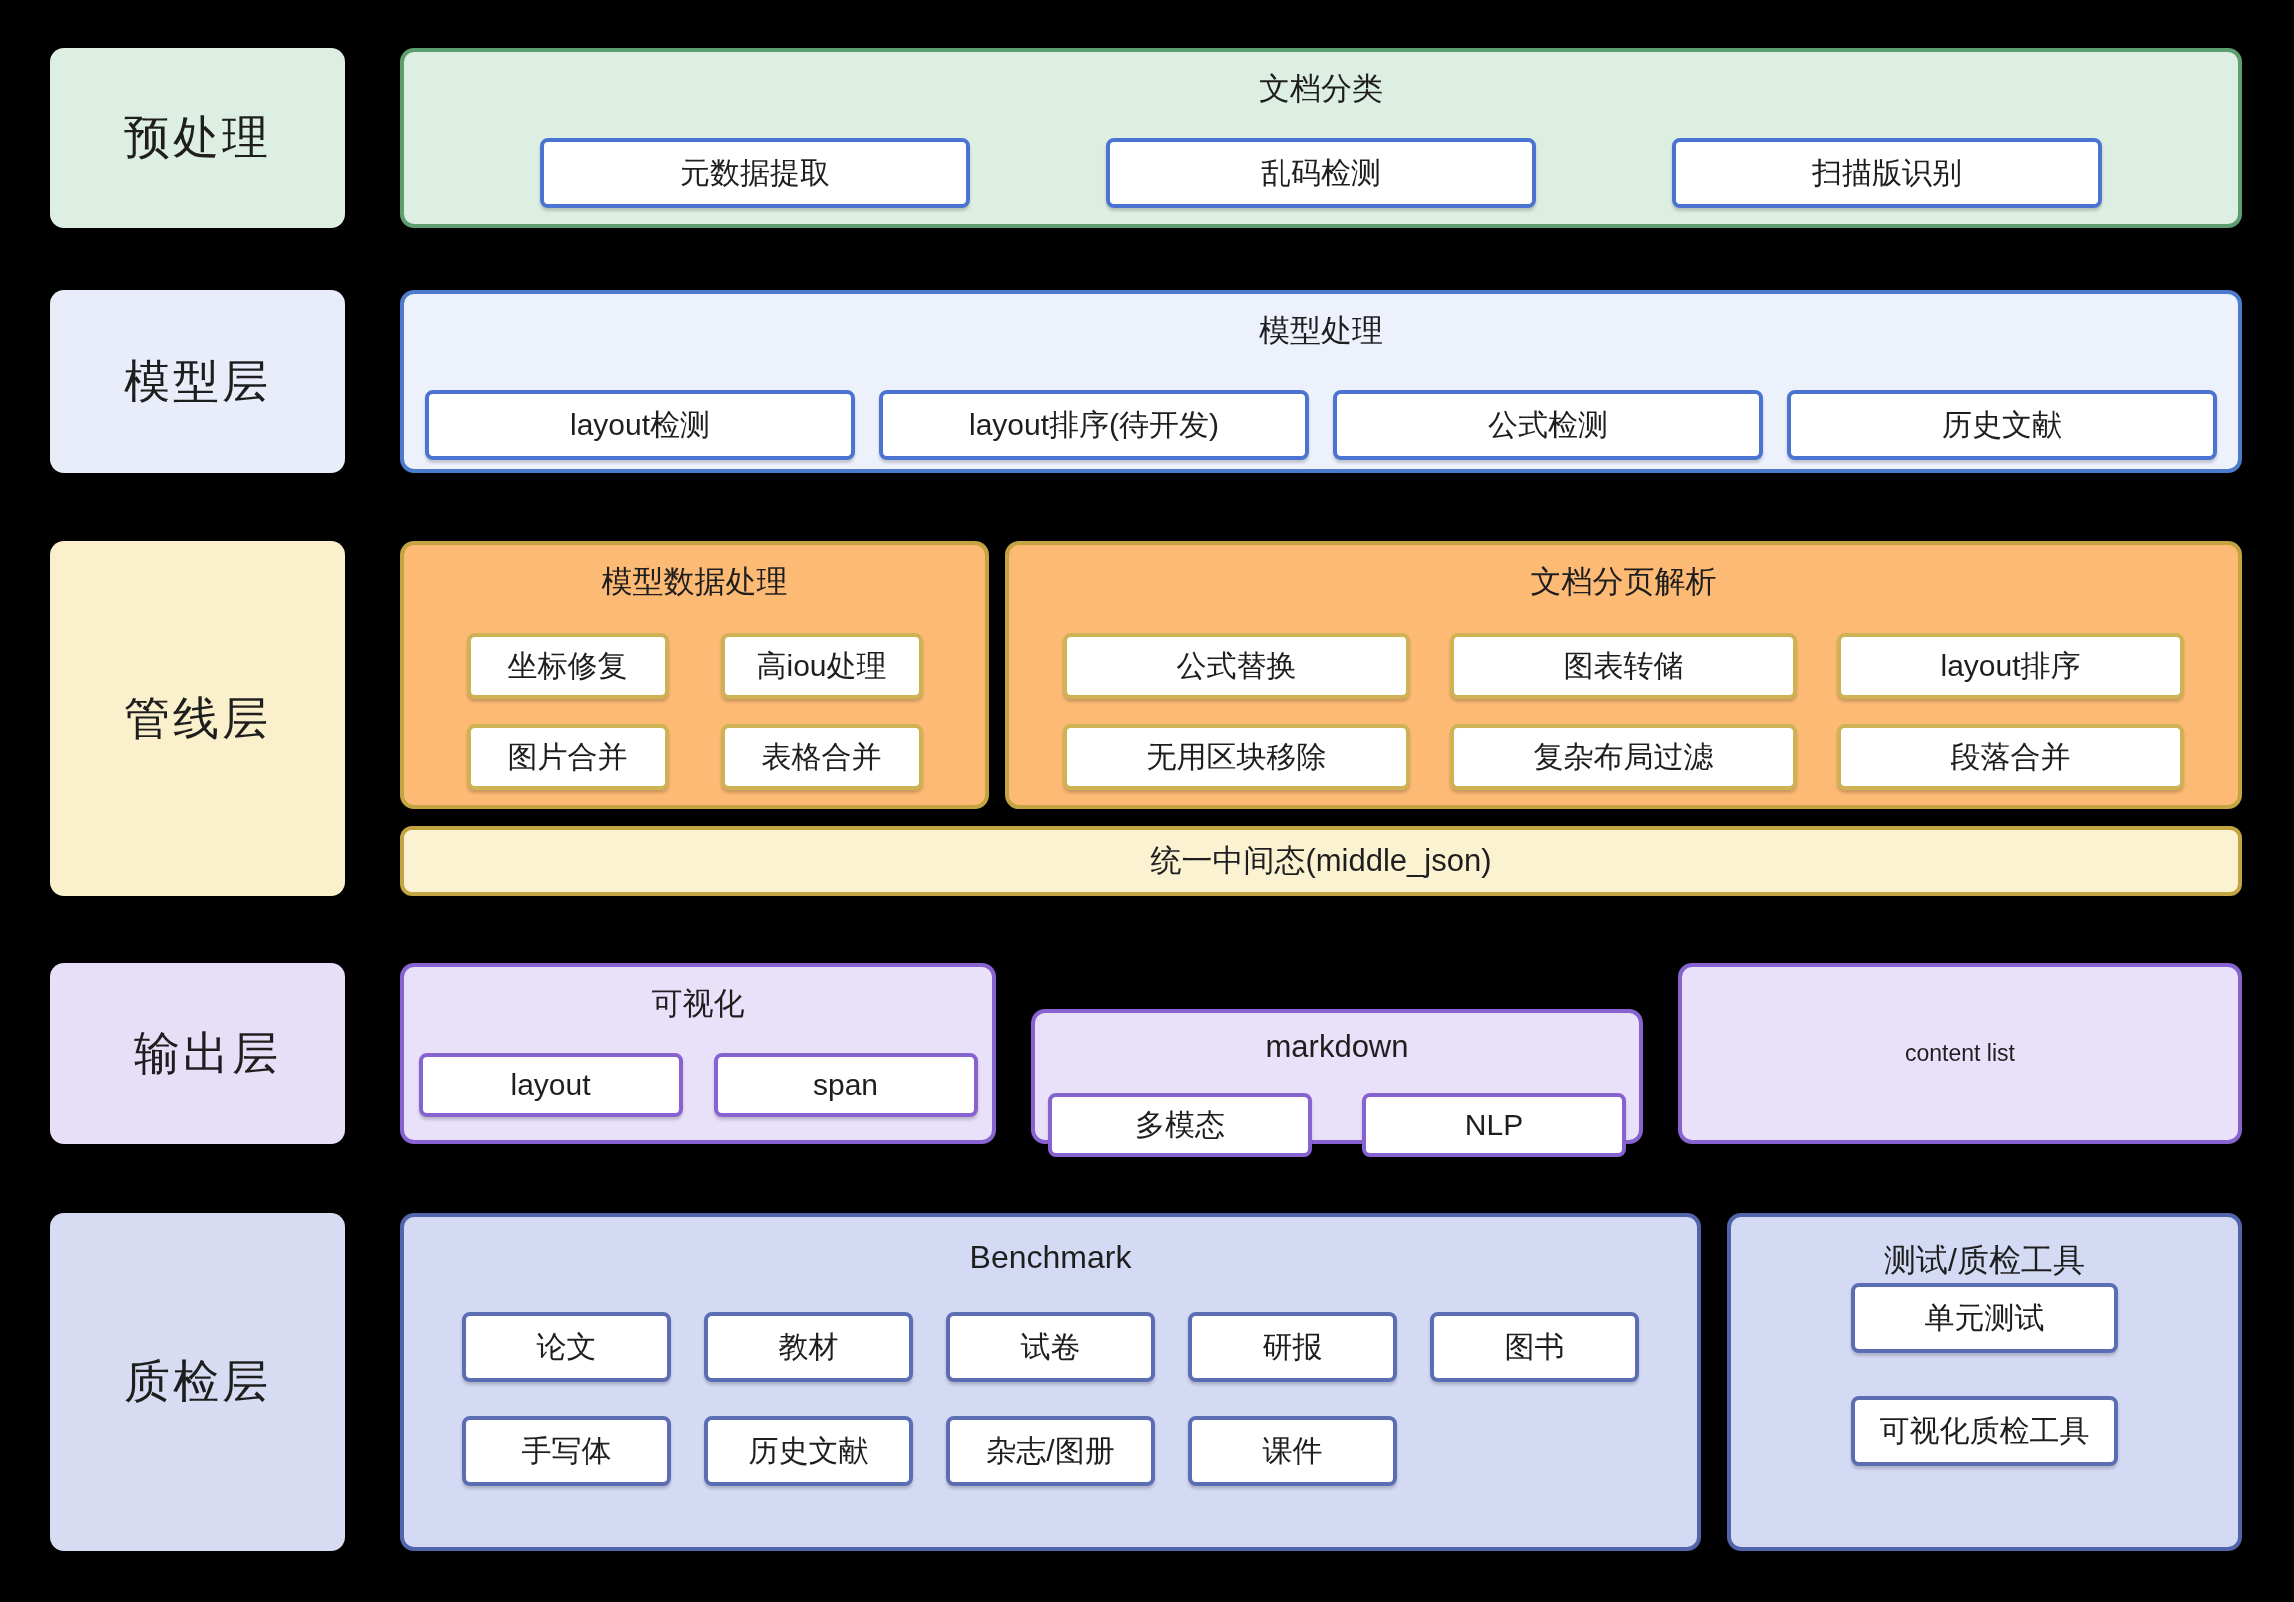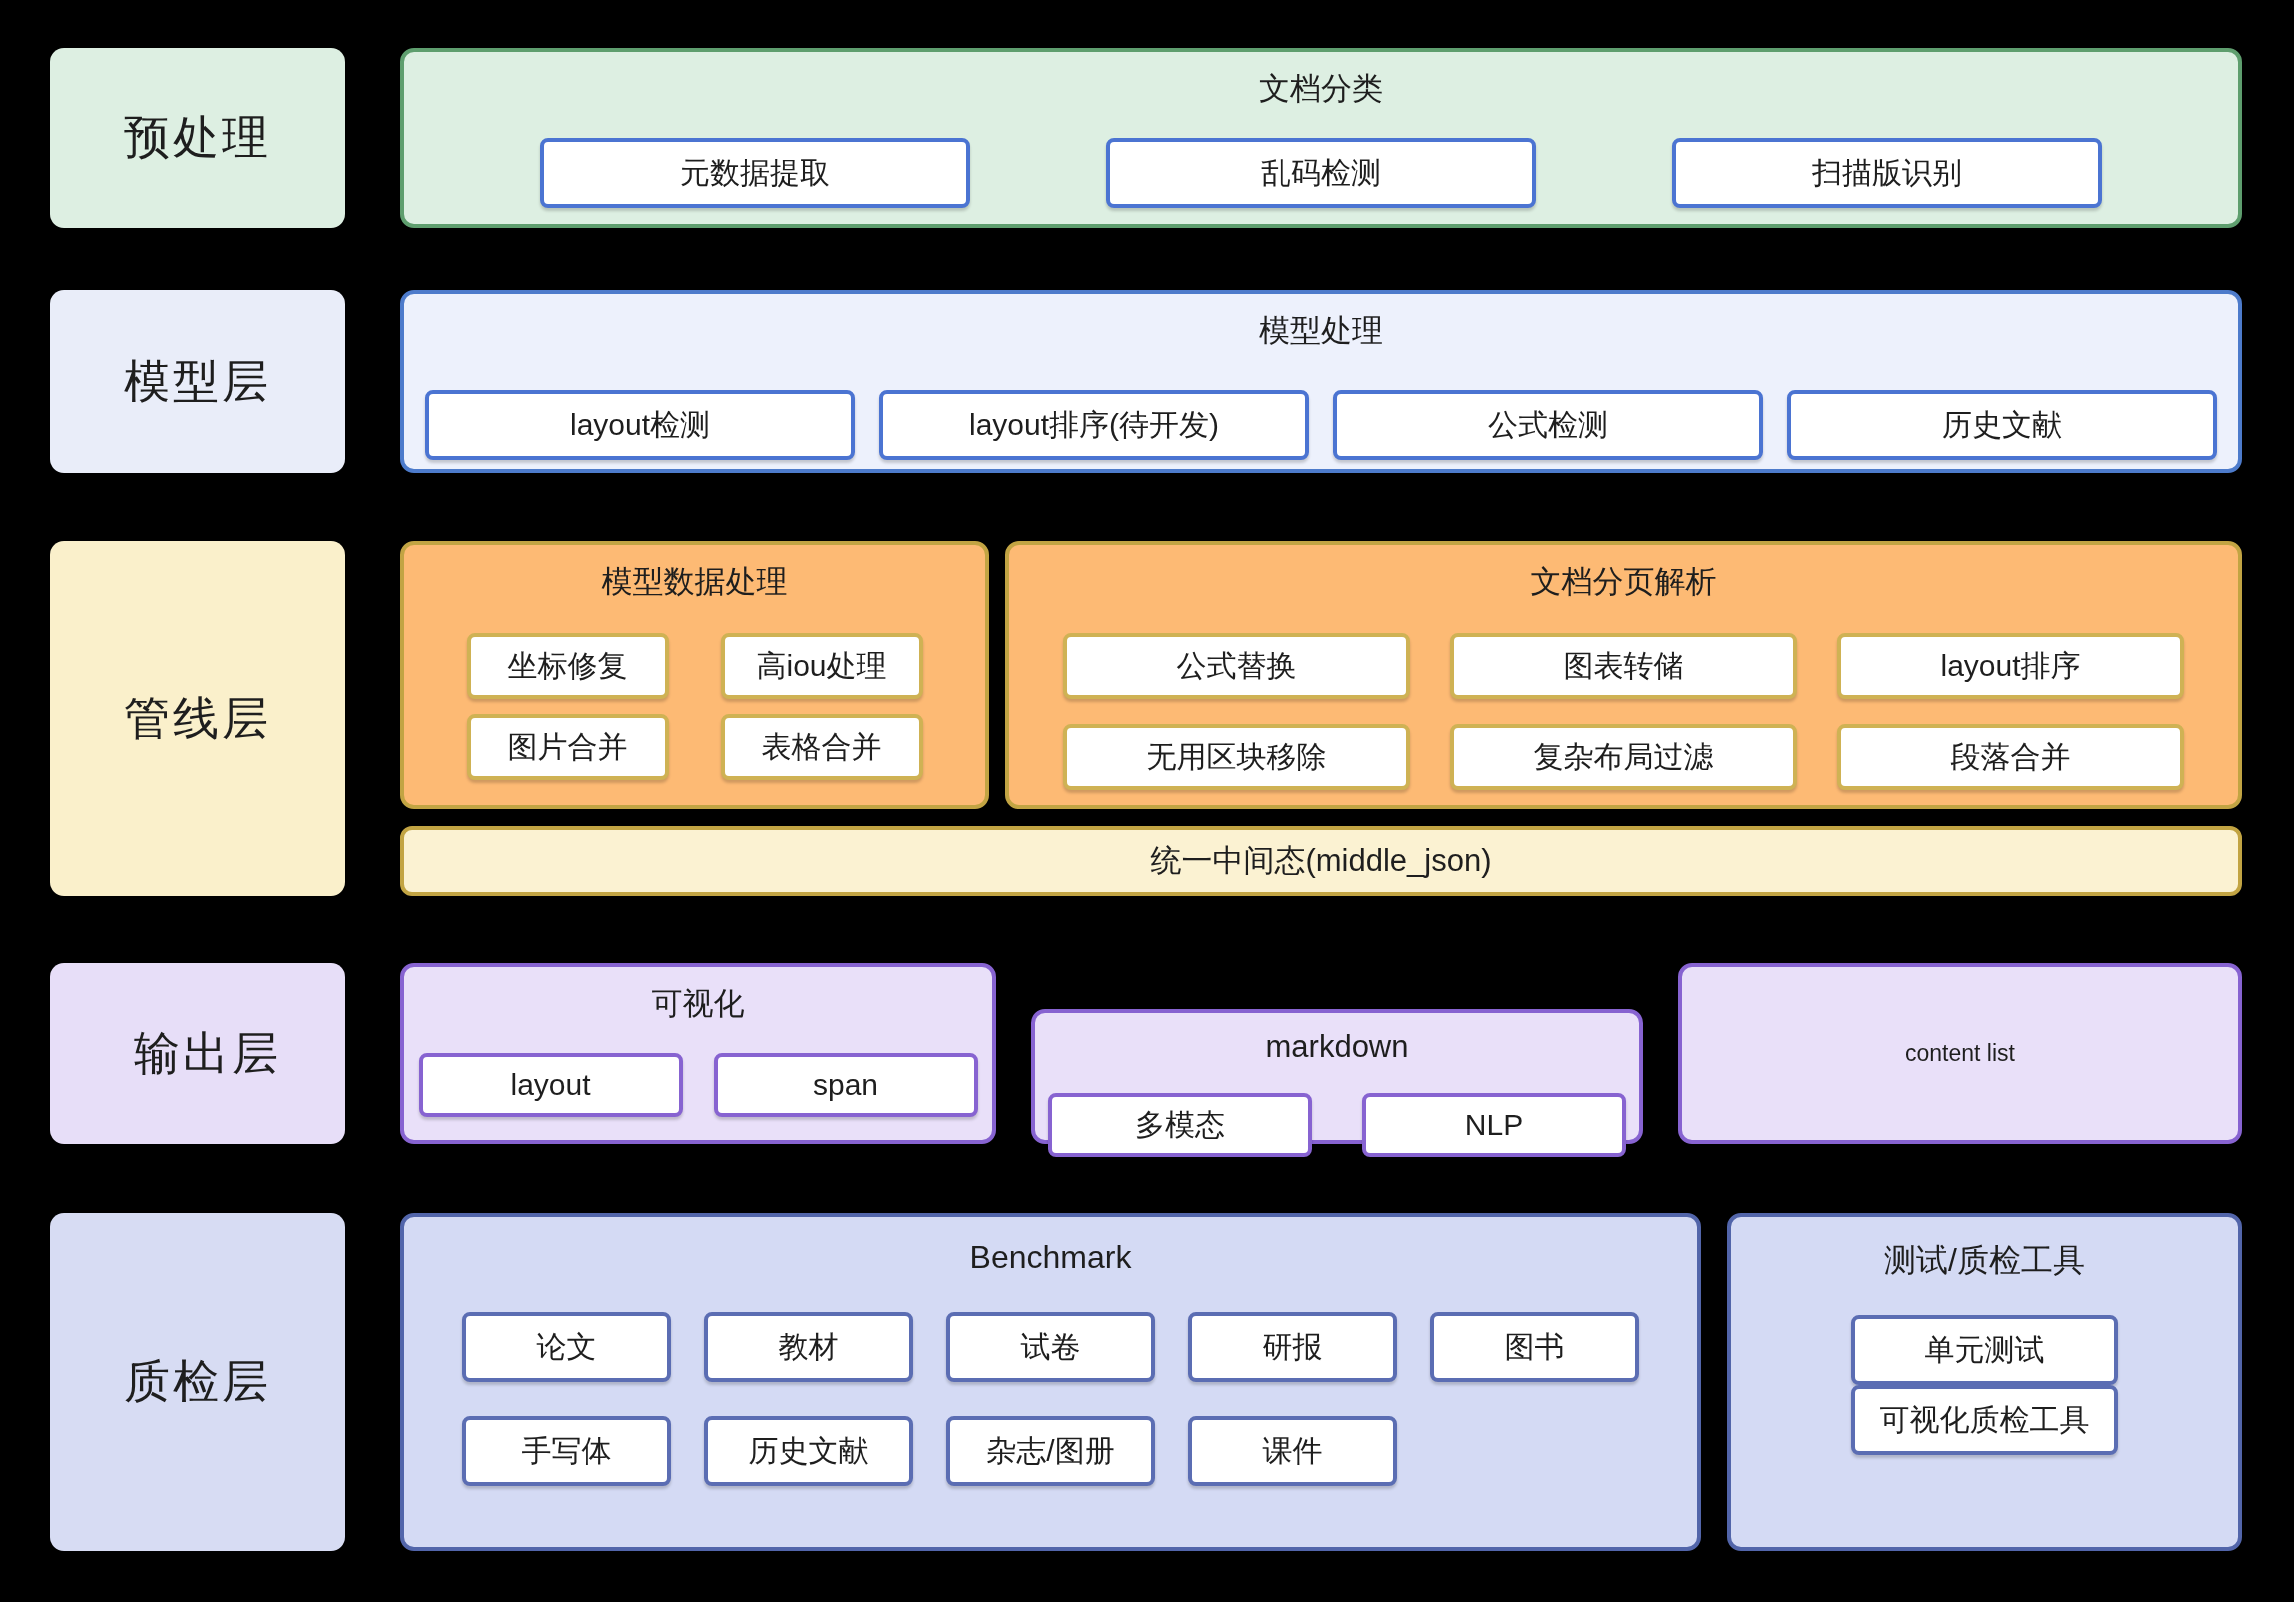--- a/index.html
+++ b/index.html
@@ -58,21 +58,21 @@
   
   .r2 .group{flex:1;}
   .r2 .items{margin-top:38px;gap:24px;}
   .r2 .node{width:430px;height:70px;}
 
   
   .r3 .content{flex-direction:column;}
   .r3-top{display:flex;gap:16px;height:268px;}
   .g-model-data{flex:0 0 589px;}
   .g-doc-parse{flex:1;}
-  .g-model-data .items{margin-top:30px;display:grid;grid-template-columns:repeat(2,202px);gap:15px 52px;}
+  .g-model-data .items{margin-top:30px;display:grid;grid-template-columns:repeat(2,202px);gap:25px 52px;}
   .g-model-data .node{width:202px;height:66px;}
   .g-doc-parse .items{margin-top:30px;display:grid;grid-template-columns:repeat(3,347px);gap:25px 40px;}
   .g-doc-parse .node{width:347px;height:66px;}
   .bar{
     margin-top:17px;height:70px;background:#fbf2d2;border:4px solid #c2a443;border-radius:12px;
     display:flex;align-items:center;justify-content:center;font-size:31px;box-sizing:border-box;
     box-shadow:0 4px 3px rgba(0,0,0,0.35);
   }
 
   
@@ -85,21 +85,21 @@
   .g-md .items{gap:50px;}
   .g-cl .group-title{margin-top:0;font-size:23px;}
 
   
   .r5 .content{gap:26px;}
   .g-bench{flex:1;}
   .g-tools{flex:0 0 515px;}
   .r5 .group-title{margin-top:22px;font-size:32px;}
   .g-bench .items{margin-top:36px;display:grid;grid-template-columns:repeat(5,209px);gap:34px 33px;}
   .g-bench .node{width:209px;height:70px;}
-  .g-tools .items{margin-top:32px;display:flex;flex-direction:column;align-items:center;}
+  .g-tools .items{display:flex;flex-direction:column;gap:43px;align-items:center;}
   .g-tools .node{width:267px;height:70px;}
 </style>
 </head>
 <body>
 
 <div class="page">
 
   <div class="row r1">
     <div class="layer-label green-label">预处理</div>
     <div class="content">

